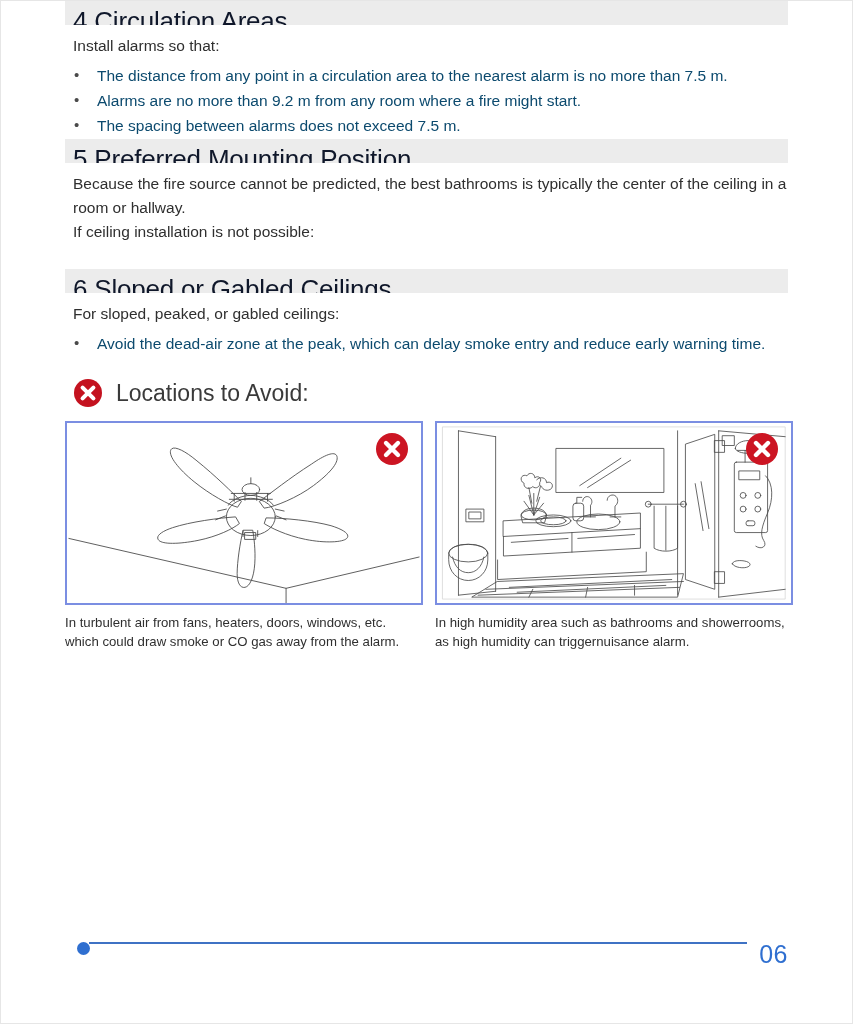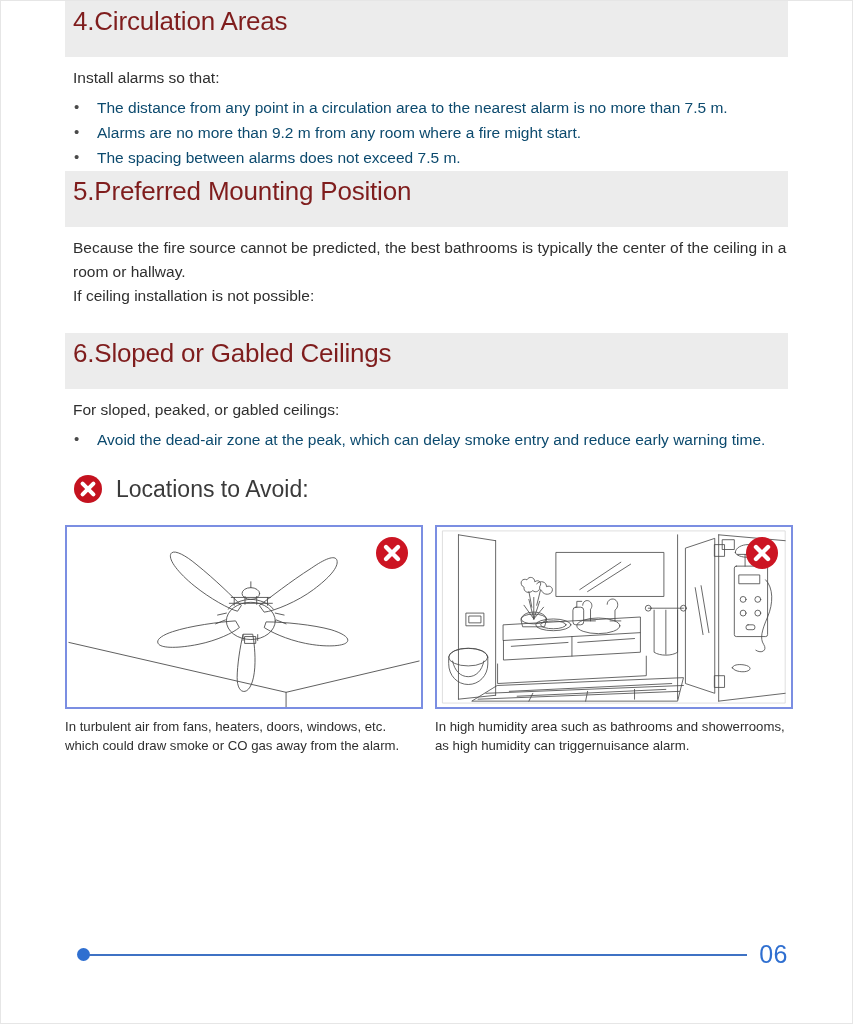--- a/index.html
+++ b/index.html
@@ -21,24 +21,24 @@
     height: 1024px;
     background: #ffffff;
     border: 1px solid #e6e6e6;
     padding: 0 64px;
     overflow: hidden;
   }
 
   
   .section-head {
     background: #ececec;
-    color: #7f1d1d;
+    color: #0f172a;
     font-size: 26px;
     line-height: 40px;
-    height: 56px;
+    height: 24px;
     padding: 0 8px;
     letter-spacing: -0.2px;
     white-space: nowrap;
     overflow: hidden;
   }
 
   
   .lead {
     font-size: 15.5px;
     line-height: 24px;
@@ -86,21 +86,21 @@
     display: inline-block;
     line-height: 0;
   }
 
   
   .img-row {
     display: flex;
     gap: 12px;
     margin-top: 13px;
   }
-  .img-col { width: 422px; margin-top: 8px; }
+  .img-col { width: 422px; }
 
   .img-frame {
     position: relative;
     box-sizing: border-box;
     width: 358px;
     height: 184px;
     border: 2px solid #7b8ee2;
     background: #ffffff;
     overflow: hidden;
   }
@@ -120,21 +120,20 @@
     margin-top: 8px;
   }
 
   
   .footer {
     position: absolute;
     left: 76px;
     right: 64px;
     bottom: 56px;
     display: flex;
-    align-items: center;
   }
   .footer-dot {
     width: 13px;
     height: 13px;
     border-radius: 50%;
     background: #2f6fd0;
     flex: 0 0 auto;
   }
   .footer-rule {
     flex: 1 1 auto;

